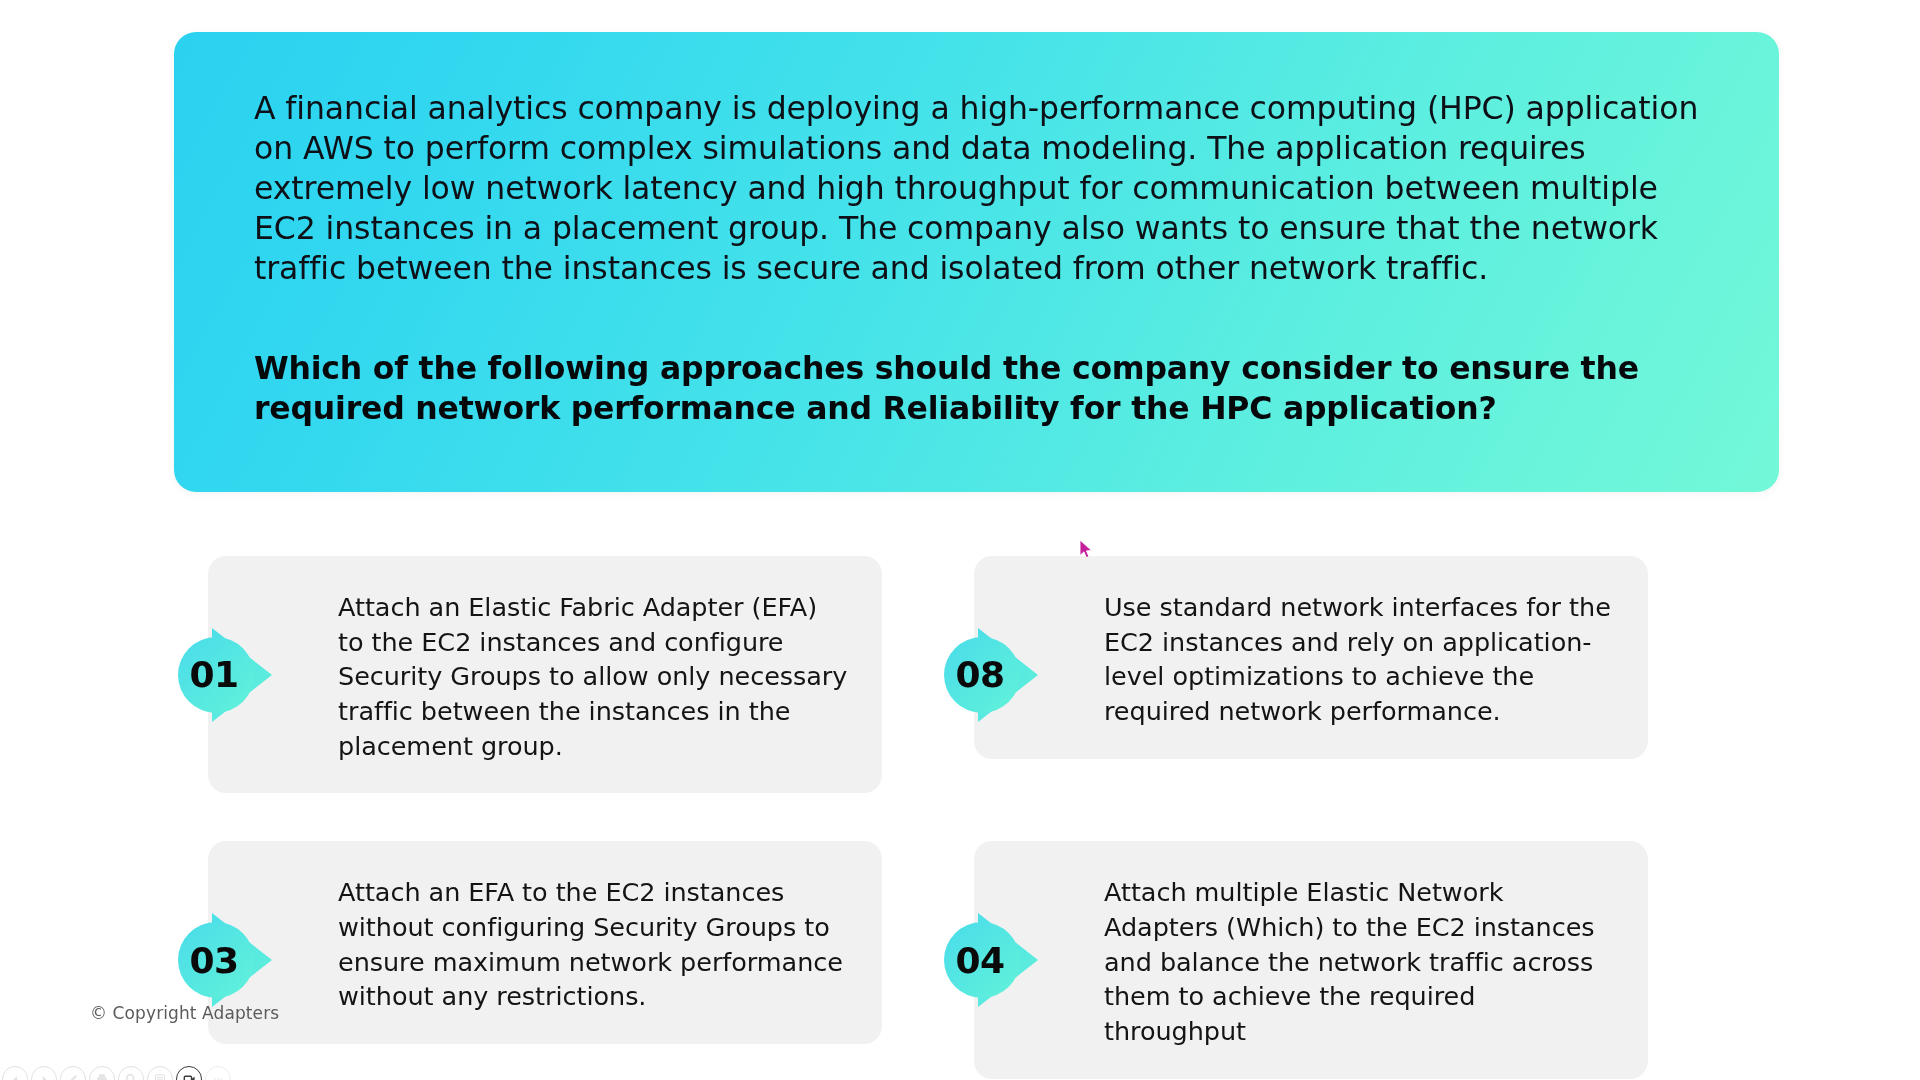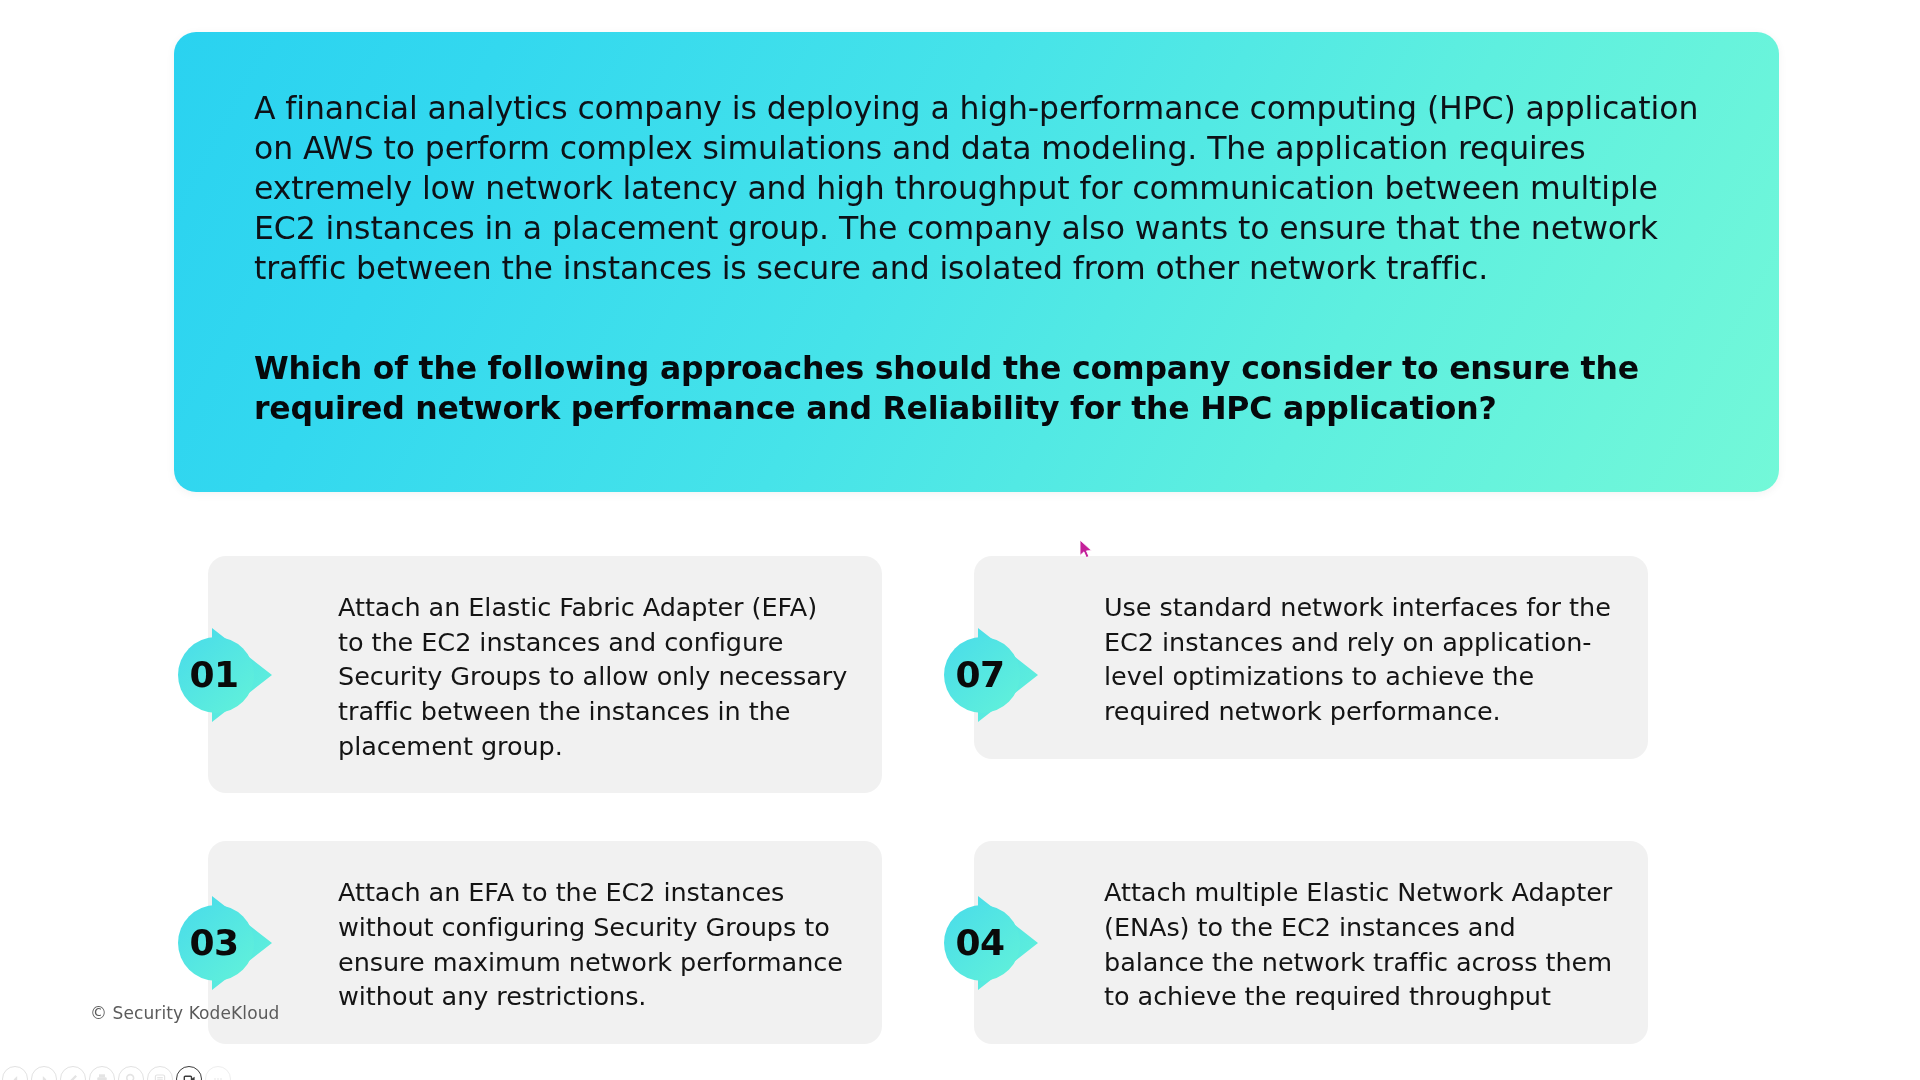--- a/index.html
+++ b/index.html
@@ -221,21 +221,21 @@
         <svg viewBox="0 0 116 110" xmlns="http://www.w3.org/2000/svg">
           <defs>
             <linearGradient id="g2" x1="0" y1="0" x2="1" y2="1">
               <stop offset="0%" stop-color="#49dcea"></stop>
               <stop offset="100%" stop-color="#62f2d9"></stop>
             </linearGradient>
           </defs>
           <path d="M42 8 L42 30 L20 30 L20 80 L42 80 L42 102 L102 55 Z" fill="url(#g2)" stroke="none" stroke-linejoin="round"></path>
           <circle cx="46" cy="55" r="38" fill="url(#g2)"></circle>
         </svg>
-        <div class="badge-number">07</div>
+        <div class="badge-number">08</div>
       </div>
     </div>
 
     <div class="option">
       <div class="option-card">
         <div class="option-text">Attach an EFA to the EC2 instances without configuring Security Groups to ensure maximum network performance without any restrictions.</div>
       </div>
       <div class="badge">
         <svg viewBox="0 0 116 110" xmlns="http://www.w3.org/2000/svg">
           <defs>
@@ -246,40 +246,40 @@
           </defs>
           <path d="M42 8 L42 30 L20 30 L20 80 L42 80 L42 102 L102 55 Z" fill="url(#g3)" stroke="none" stroke-linejoin="round"></path>
           <circle cx="46" cy="55" r="38" fill="url(#g3)"></circle>
         </svg>
         <div class="badge-number">03</div>
       </div>
     </div>
 
     <div class="option">
       <div class="option-card">
-        <div class="option-text">Attach multiple Elastic Network Adapter (ENAs) to the EC2 instances and balance the network traffic across them to achieve the required throughput</div>
+        <div class="option-text">Attach multiple Elastic Network Adapters (Which) to the EC2 instances and balance the network traffic across them to achieve the required throughput</div>
       </div>
       <div class="badge">
         <svg viewBox="0 0 116 110" xmlns="http://www.w3.org/2000/svg">
           <defs>
             <linearGradient id="g4" x1="0" y1="0" x2="1" y2="1">
               <stop offset="0%" stop-color="#49dcea"></stop>
               <stop offset="100%" stop-color="#62f2d9"></stop>
             </linearGradient>
           </defs>
           <path d="M42 8 L42 30 L20 30 L20 80 L42 80 L42 102 L102 55 Z" fill="url(#g4)" stroke="none" stroke-linejoin="round"></path>
           <circle cx="46" cy="55" r="38" fill="url(#g4)"></circle>
         </svg>
         <div class="badge-number">04</div>
       </div>
     </div>
 
   </div>
 
-  <div class="copyright">© Security KodeKloud</div>
+  <div class="copyright">© Copyright Adapters</div>
 
   <div class="toolbar">
 
     <div class="tool-btn">
       <svg width="13" height="13" viewBox="0 0 13 13" fill="none">
         <path d="M8.2 3 L4.6 6.5 L8.2 10 Z" fill="currentColor"></path>
       </svg>
     </div>
 
     <div class="tool-btn">

